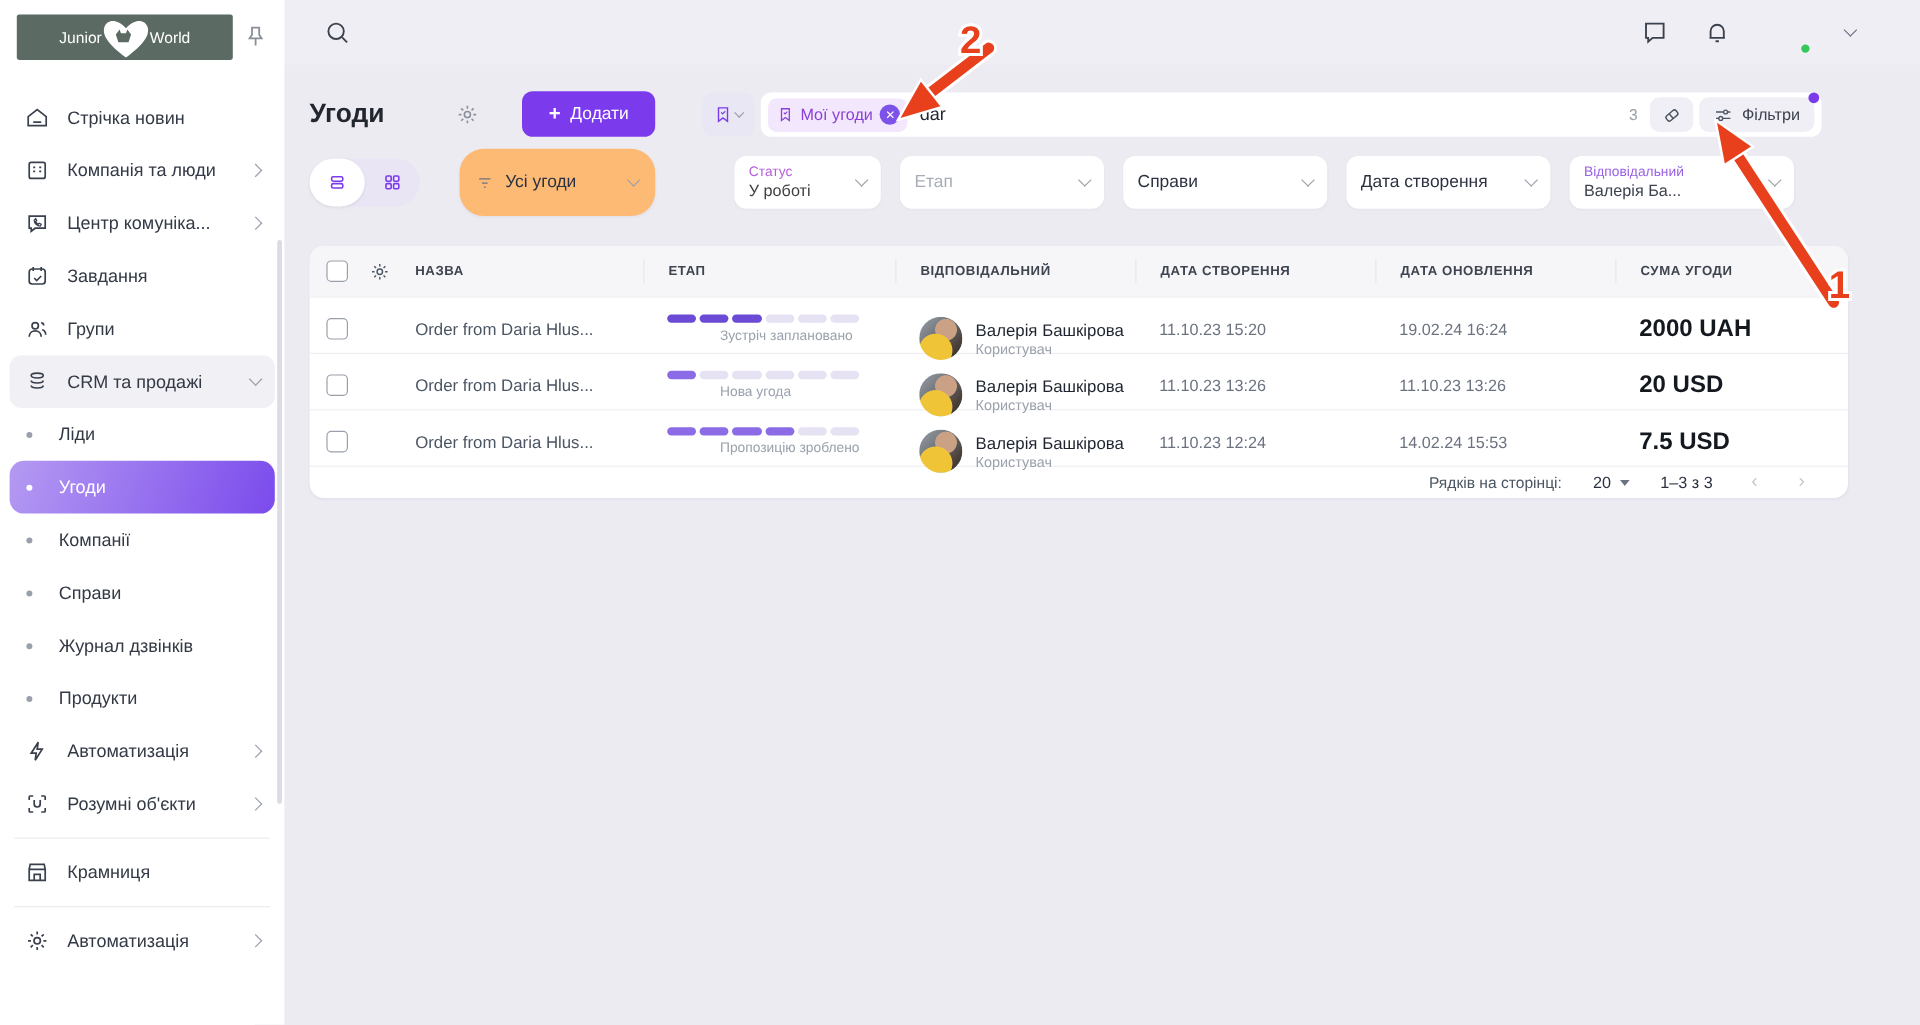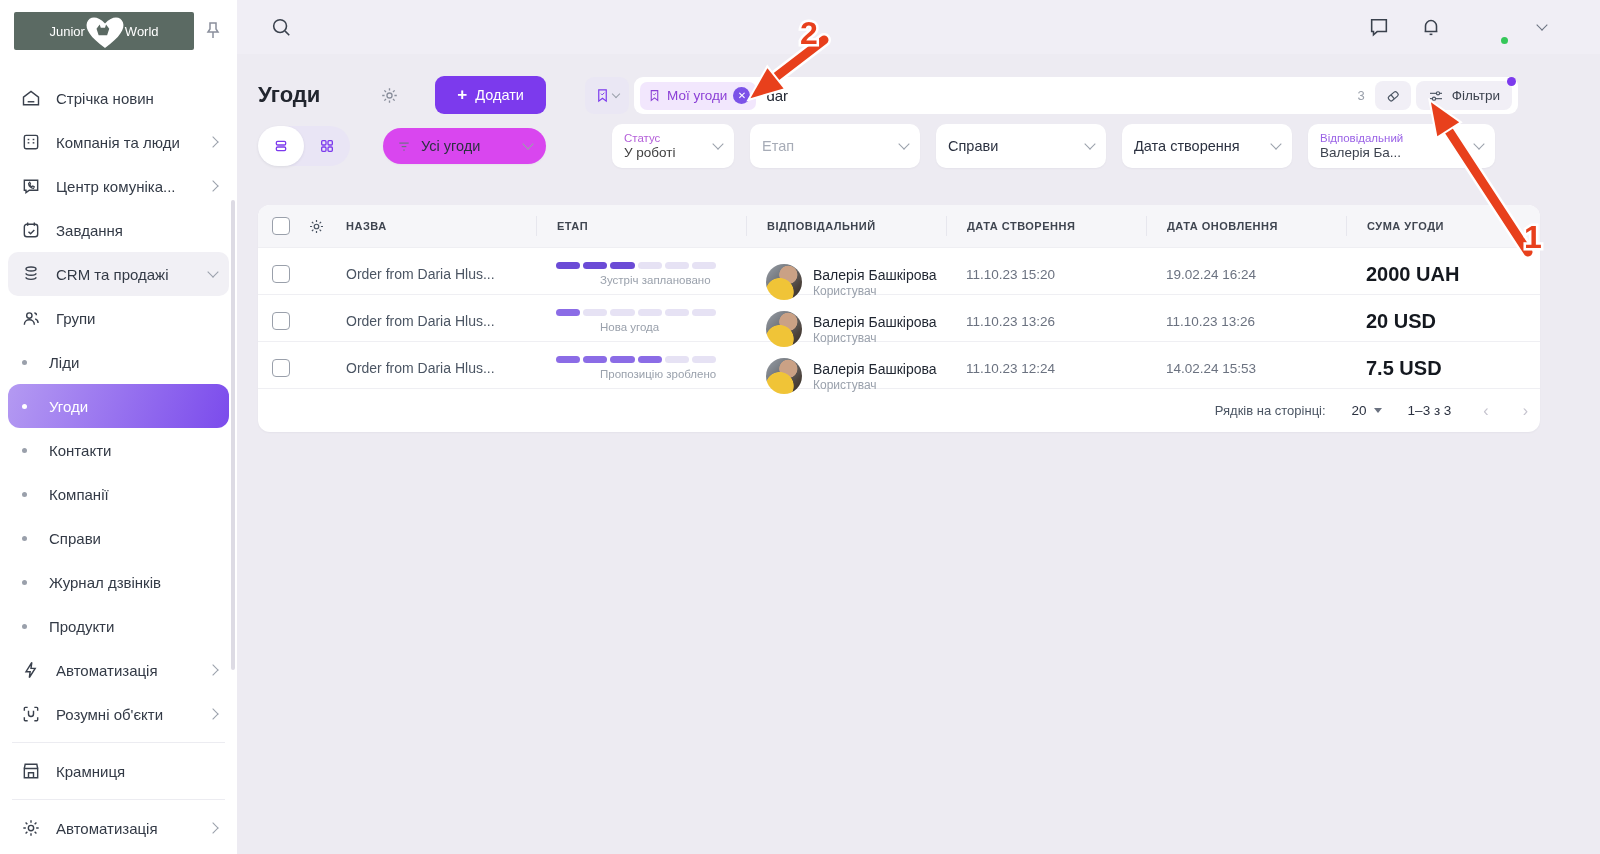--- a/index.html
+++ b/index.html
@@ -58,21 +58,21 @@
   .erase-btn { width:36px; height:29px; background:#f1eff6; border-radius:8px; display:flex; align-items:center; justify-content:center; cursor:pointer; margin-right:5px; }
   .filters-btn { position:relative; height:29px; background:#f1eff6; border-radius:8px; display:flex; align-items:center; gap:8px; padding:0 12px; cursor:pointer; margin-right:2px; }
   .filters-label { font-size:13.5px; color:#3c424e; }
   .filters-dot { position:absolute; right:-4px; top:-4px; width:9px; height:9px; border-radius:50%; background:#7c3aed; }
 
   
   .filter-row { position:absolute; left:21px; top:70px; display:flex; align-items:center; }
   .view-toggle { width:92px; height:40px; background:#e9e5f5; border-radius:20px; display:flex; }
   .vt-seg { flex:1; display:flex; align-items:center; justify-content:center; cursor:pointer; border-radius:20px; }
   .vt-seg.active { background:#ffffff; box-shadow:0 1px 3px rgba(16,24,40,.08); }
-  .all-deals { margin-left:33px; width:163px; height:36px; background:#d946ef; border-radius:20px; display:flex; align-items:center; padding:0 14px; gap:10px; cursor:pointer; box-shadow:0 1px 2px rgba(16,24,40,.04); }
+  .all-deals { margin-left:33px; width:163px; height:56px; background:#fdba74; border-radius:20px; display:flex; align-items:center; padding:0 14px; gap:10px; cursor:pointer; box-shadow:0 1px 2px rgba(16,24,40,.04); }
   .all-deals .ad-label { font-size:14.5px; color:#2b3140; flex:1; }
   .fchips { margin-left:66px; display:flex; gap:16px; }
   .fchip { height:44px; background:#fff; border-radius:10px; display:flex; align-items:center; padding:0 12px; cursor:pointer; box-shadow:0 1px 2px rgba(16,24,40,.04); }
   .fchip .fc-body { flex:1; overflow:hidden; }
   .fc-single { font-size:14.5px; color:#2b3140; }
   .fc-single.placeholder { color:#a7acb7; }
   .fc-label { font-size:11.5px; color:#b45fd9; line-height:13px; }
   .fc-label.resp { color:#9a62e6; }
   .fc-value { font-size:13.5px; color:#404040; line-height:16px; }
   .fc-value.dark { color:#3c424e; }
@@ -98,21 +98,21 @@
   .stage-label { font-size:11.5px; color:#9aa1ac; white-space:nowrap;margin-left:44px; }
   .owner-cell { display:flex; align-items:center; gap:11px; padding-left:20px;margin-top:16px; }
   .row-avatar { width:36px; height:36px; border-radius:50%; flex:none; background:
       radial-gradient(circle at 38% 78%, #f0c437 0 38%, rgba(0,0,0,0) 40%),
       radial-gradient(circle at 62% 30%, #caa185 0 26%, rgba(0,0,0,0) 28%),
       linear-gradient(135deg,#9aa0a8 0%,#757a80 35%,#4c423b 75%,#2f2a26 100%); }
   .owner-name { font-size:14px; color:#1f2530; line-height:18px; }
   .owner-role { font-size:12px; color:#9aa1ac; }
   .date-cell { font-size:13.5px; color:#6b7280; padding-left:20px; }
   .amount-cell { font-size:20px; font-weight:700; color:#14181f; padding-left:20px; }
-  .tfoot { height:44px; border-top:1px solid #efeff3; display:flex; align-items:center; justify-content:flex-end; padding-right:12px; gap:26px; }
+  .tfoot { height:27px; border-top:1px solid #efeff3; display:flex; align-items:center; justify-content:flex-end; padding-right:36px; gap:26px; }
   .pp-label { font-size:13px; color:#4b5563; }
   .pp-select { display:flex; align-items:center; gap:7px; cursor:pointer; font-size:13.5px; color:#2b3140; }
   .pp-tri { width:0; height:0; border-left:4.5px solid transparent; border-right:4.5px solid transparent; border-top:5px solid #6b7280; }
   .pp-range { font-size:13.5px; color:#2b3140; }
   .pg-nav { display:flex; gap:34px; margin-left:6px; }
   .pg-btn { color:#c6c4cf; font-size:16px; cursor:default; }
 
   
   .overlay { position:absolute; left:0; top:0; width:1600px; height:854px; pointer-events:none; z-index:50; }
 
@@ -176,55 +176,51 @@
       <span class="nicon">
         <svg class="sicon" width="20" height="20" viewBox="0 0 24 24" fill="none" stroke="#3a414d" stroke-width="1.7">
             <rect x="4" y="5" width="16" height="15" rx="3"></rect>
             <line x1="8" y1="3" x2="8" y2="7"></line>
             <line x1="16" y1="3" x2="16" y2="7"></line>
             <path d="M9 14 l2.5 2.5 L16 12"></path>
           </svg>
       </span>
       <span class="nlabel">Завдання</span>
     </div>
-    <div class="nav-item section-open">
-      <span class="nicon">
-        <svg class="sicon" width="20" height="20" viewBox="0 0 24 24" fill="none" stroke="#3a414d" stroke-width="1.7">
-            <ellipse cx="12" cy="6" rx="6" ry="2.4"></ellipse>
-            <path d="M6 11 a6 2.4 0 0 0 12 0"></path>
-            <path d="M6 16 a6 2.4 0 0 0 12 0"></path>
-          </svg>
-      </span>
-      <span class="nlabel">CRM та продажі</span>
-      <span class="chev-css"></span>
-    </div>
-
     <div class="nav-item">
       <span class="nicon">
         <svg class="sicon" width="20" height="20" viewBox="0 0 24 24" fill="none" stroke="#3a414d" stroke-width="1.7">
             <circle cx="10" cy="9" r="3.2"></circle>
             <path d="M4 20 c0-4 3-6 6-6 s6 2 6 6"></path>
             <path d="M16 6 c1.5 0 2.5 1.2 2.5 2.6"></path>
             <path d="M17 13 c2 .6 3.5 2.4 3.5 5"></path>
           </svg>
       </span>
       <span class="nlabel">Групи</span>
     </div>
 
+    <div class="nav-item section-open">
+      <span class="nicon">
+        <svg class="sicon" width="20" height="20" viewBox="0 0 24 24" fill="none" stroke="#3a414d" stroke-width="1.7">
+            <ellipse cx="12" cy="6" rx="6" ry="2.4"></ellipse>
+            <path d="M6 11 a6 2.4 0 0 0 12 0"></path>
+            <path d="M6 16 a6 2.4 0 0 0 12 0"></path>
+          </svg>
+      </span>
+      <span class="nlabel">CRM та продажі</span>
+      <span class="chev-css"></span>
+    </div>
+
     <div class="sub-item">
       <span class="dot"></span>
       <span class="slabel">Ліди</span>
     </div>
     <div class="sub-item active">
       <span class="dot"></span>
       <span class="slabel">Угоди</span>
-    </div>
-    <div class="sub-item">
-      <span class="dot"></span>
-      <span class="slabel">Контакти</span>
     </div>
     <div class="sub-item">
       <span class="dot"></span>
       <span class="slabel">Компанії</span>
     </div>
     <div class="sub-item">
       <span class="dot"></span>
       <span class="slabel">Справи</span>
     </div>
     <div class="sub-item">

